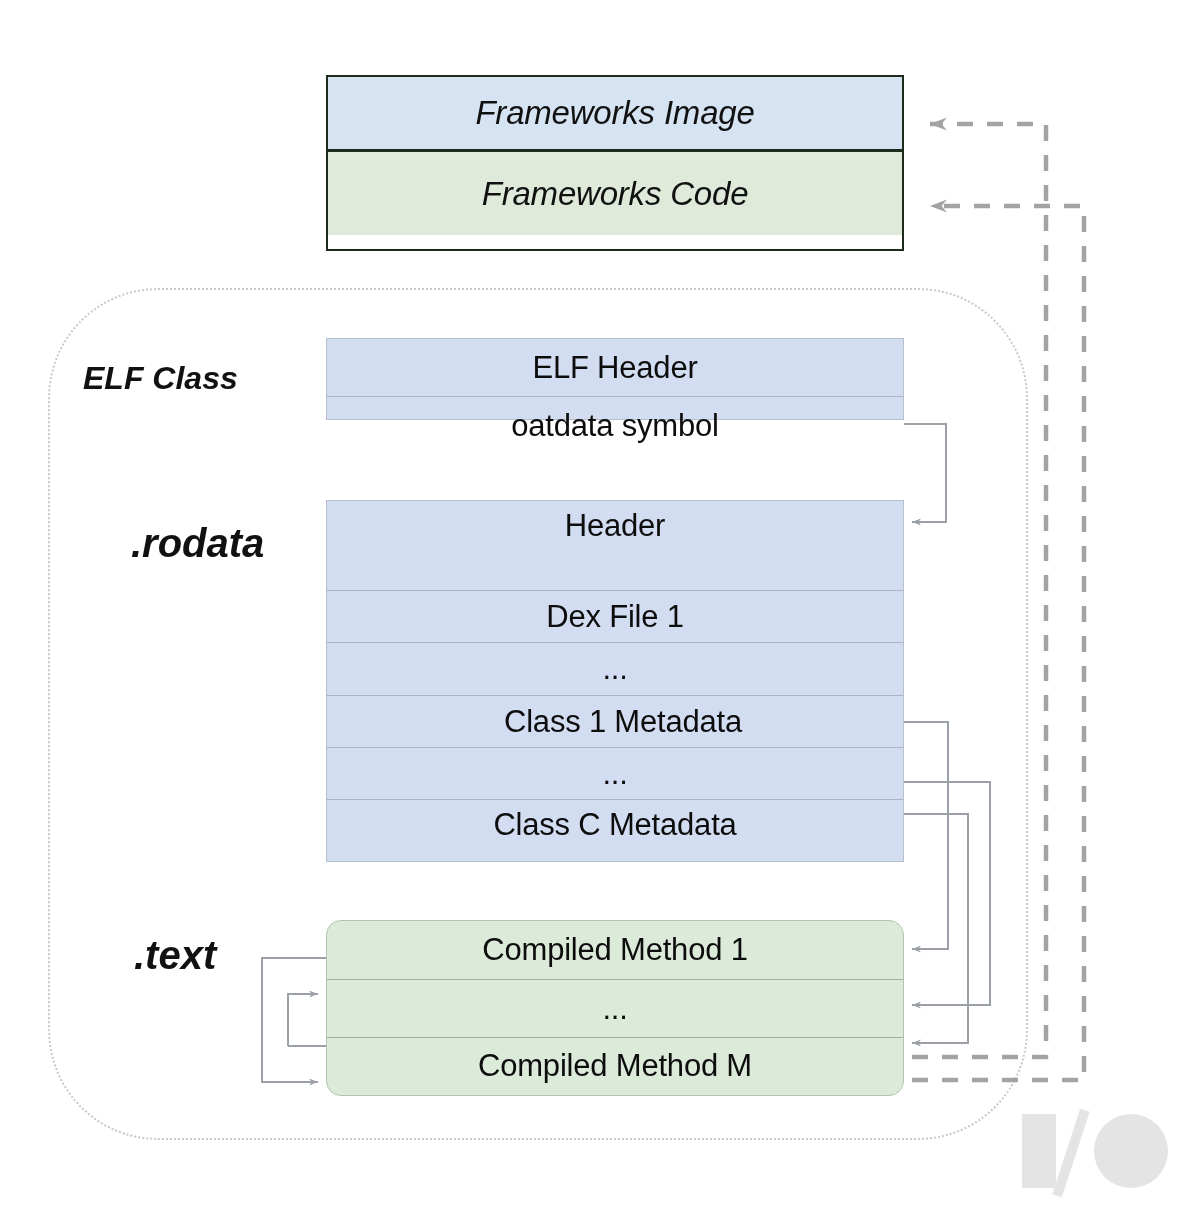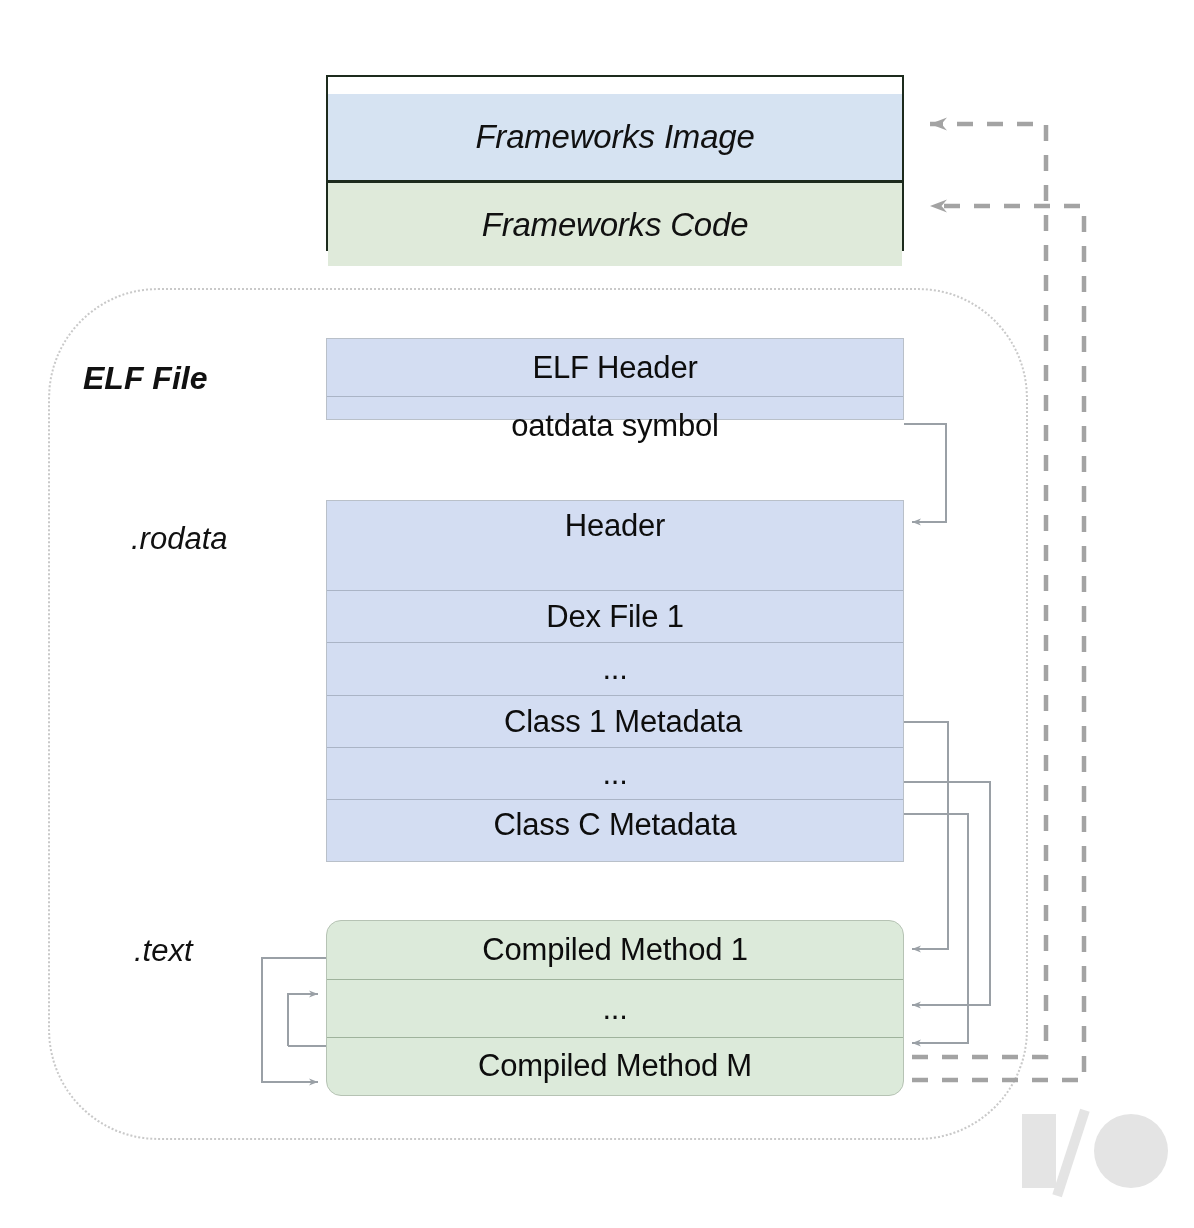--- a/index.html
+++ b/index.html
@@ -65,21 +65,21 @@
   .green-stack .lt-cell + .lt-cell { border-top: 1.5px solid #9fb39c; }
 
   
   .side-label {
     position: absolute;
     font-style: italic;
     color: #111111;
     white-space: nowrap;
   }
   .side-label.bold { font-weight: 700; font-size: 32px; }
-  .side-label.thin { font-weight: 400; font-size: 31px; text-align: center; }
+  .side-label.thin { font-weight: 700; font-size: 40px; text-align: center; }
 
   
   #elf-group-outline {
     position: absolute;
     left: 48px;
     top: 288px;
     width: 980px;
     height: 852px;
     border: 2.5px dotted #c9c9c9;
     border-radius: 110px;
@@ -110,29 +110,29 @@
   }
 </style>
 </head>
 <body>
 
 <div id="canvas">
 
   <div id="elf-group-outline"></div>
 
   <div class="stack fw-stack" style="left:326px; top:75px; width:578px; height:176px;">
-    <div class="cell fw-cell blue" style="height:86px;margin-top:17px;">
+    <div class="cell fw-cell blue" style="height:72px;">
       <span class="label">Frameworks Image</span>
     </div>
     <div class="cell fw-cell green divider-top" style="height:86px;text-align:center;">
       <span class="label">Frameworks Code</span>
     </div>
   </div>
 
-  <div class="side-label bold" style="left:83px; top:360px;">ELF File</div>
+  <div class="side-label bold" style="left:83px; top:360px;">ELF Class</div>
 
   <div class="side-label thin" style="left:131px; top:521px;">.rodata</div>
 
   <div class="side-label thin" style="left:134px; top:933px;">.text</div>
 
   <div class="stack lt-stack" style="left:326px; top:338px; width:578px; height:82px;">
     <div class="cell lt-cell" style="height:57px;">ELF Header</div>
     <div class="cell lt-cell" style="height:58px;">oatdata symbol</div>
   </div>
 

